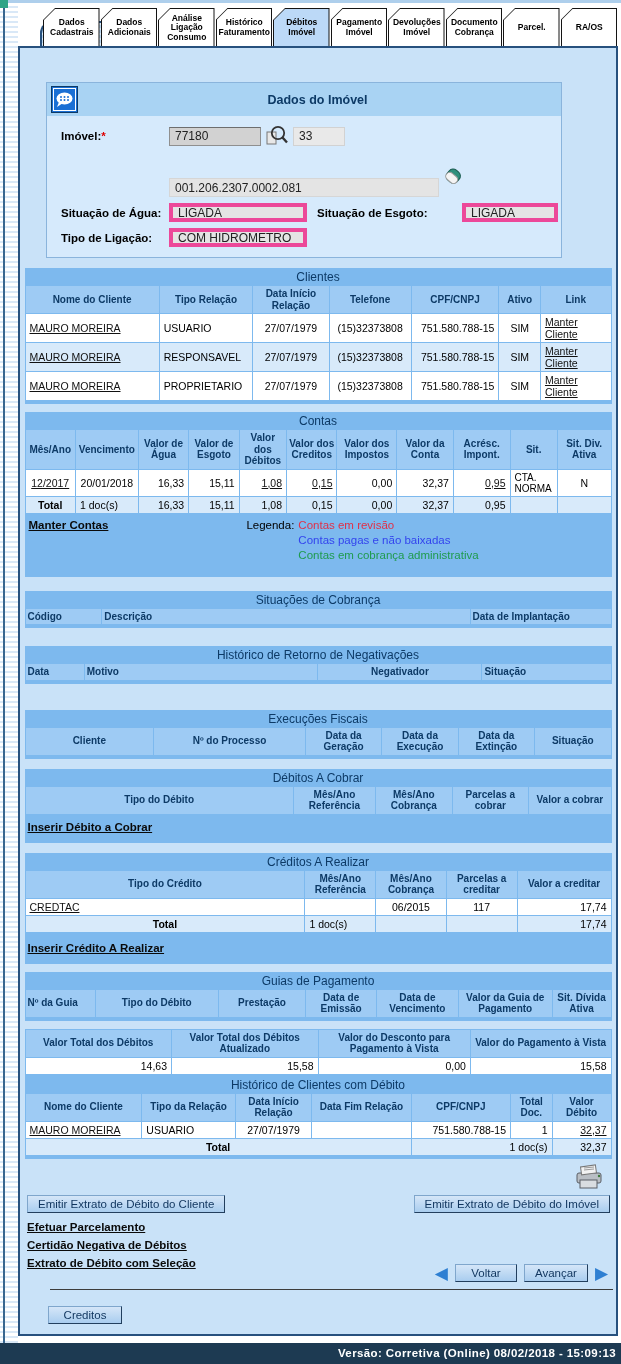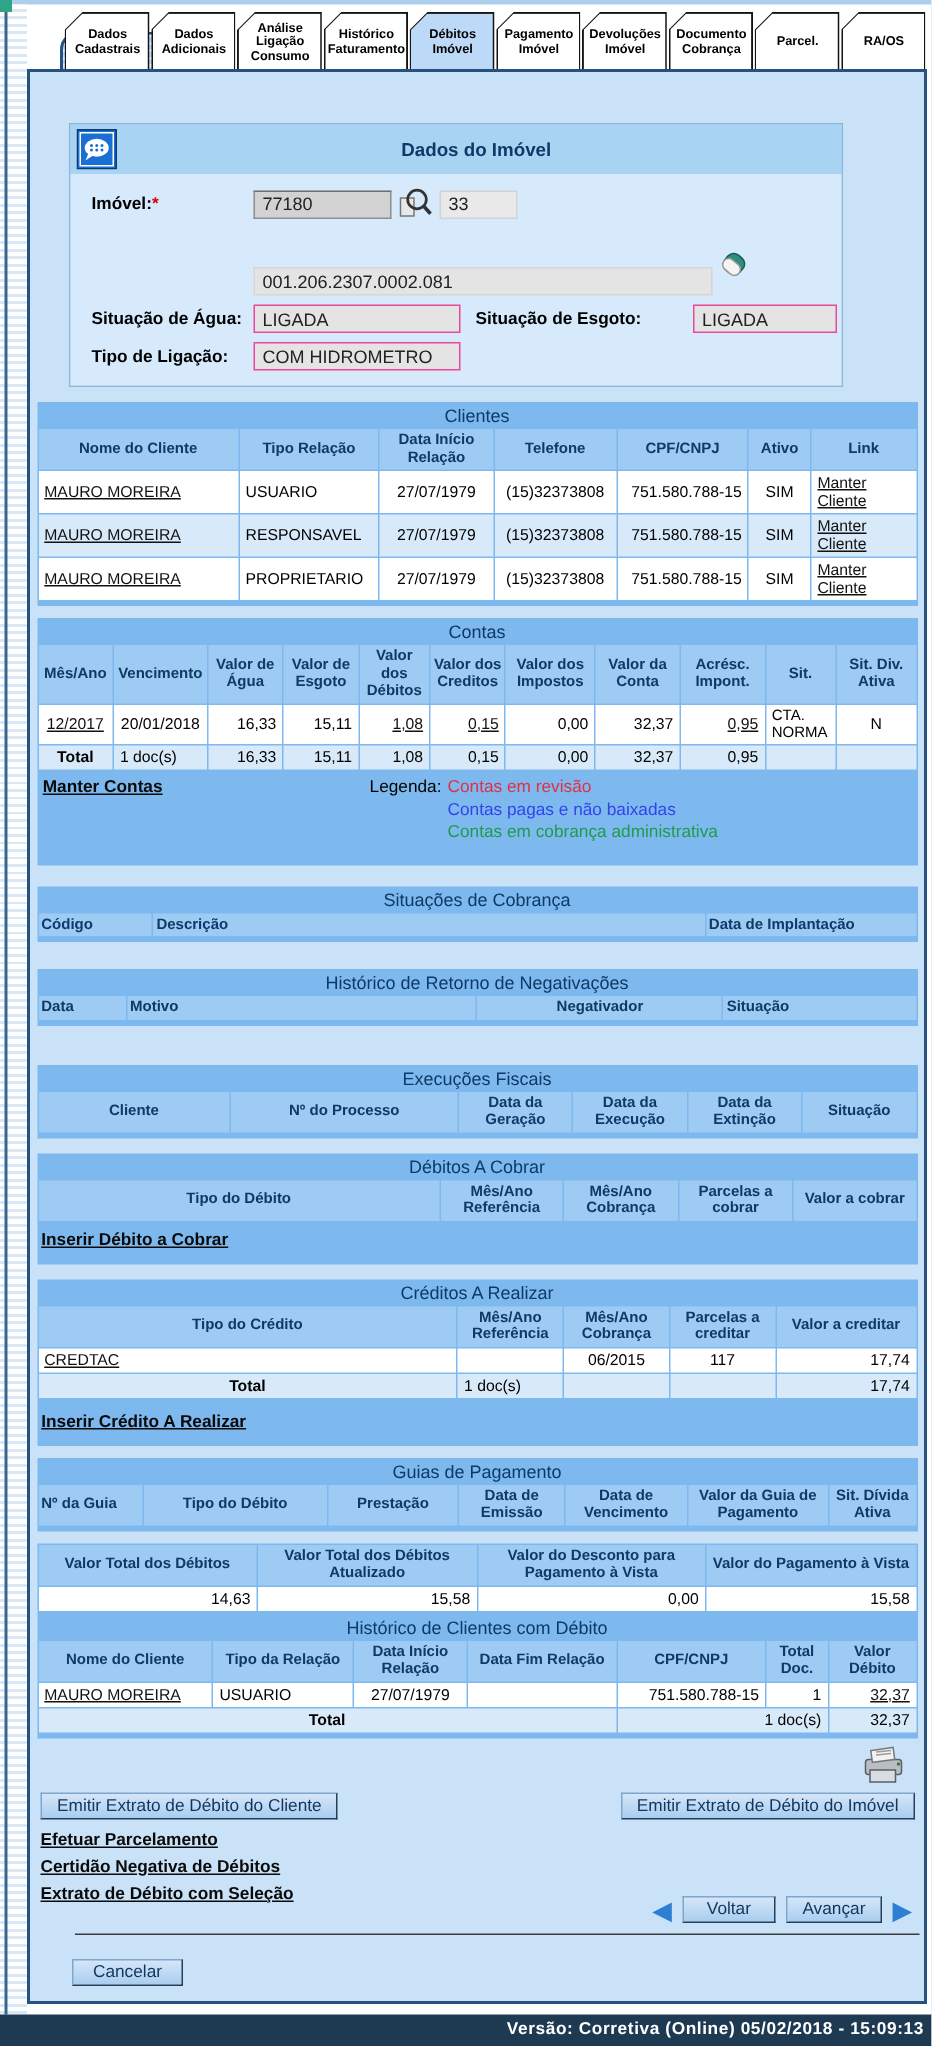--- a/index.html
+++ b/index.html
@@ -39,22 +39,22 @@
   .box { width:516px; margin-left:26px; border:1px solid #8ab4dc; }
   .box-header { background:#a9d3f3; display:flex; align-items:center; padding:3px 4px; }
   .box-title { flex:1; text-align:center; font-weight:bold; font-size:12.5px; color:#0d3a66; }
   .box-body { background:#d6eafc; padding:8px 10px 10px 14px; }
   .frow { display:flex; align-items:center; margin-bottom:6px; }
   .flabel { width:108px; font-weight:bold; font-size:11.5px; color:#000; flex:0 0 108px; }
   .req { color:#d00; font-weight:bold; }
   .inp { font-family:"Liberation Sans",sans-serif; font-size:12px; color:#222; padding:1px 5px; height:19px; }
   .inp.key { width:92px; background:#d2d2d2; border:1px solid #8f8f8f; border-top-color:#6e6e6e; }
   .inp.small { width:52px; background:#e9e9e9; border:1px solid #d2d2d2; }
-  .inp.wide { width:306px; background:#e4e4e4; border:1px solid #d6d6d6;margin-top:24px; }
-  .inp.mid { width:138px; background:#e4e4e4; border:1px solid #ec4899; }
+  .inp.wide { width:270px; background:#e4e4e4; border:1px solid #d6d6d6;margin-top:24px; }
+  .inp.mid { width:138px; background:#e4e4e4; border:4px solid #ec4899; }
   .icon-gap { margin:0 4px; }
 
   
   .blk { width:587px; margin:0 auto; background:#7db9ee; padding-bottom:3px; }
   .blk-title { text-align:center; font-weight:normal; font-size:12px; color:#0d3a66; padding:2px 0 1px; }
   table.grid { width:100%; border-collapse:separate; border-spacing:1px; table-layout:fixed; }
   .grid th { background:#9ecbf4; color:#0d3a66; font-weight:bold; font-size:10px;
     padding:2px 2px; text-align:center; vertical-align:middle; line-height:1.15; }
   .grid td { background:#ffffff; font-size:10.5px; color:#000; padding:2px 4px; vertical-align:middle; overflow:hidden; }
   .grid tr.alt td { background:#d8eafa; }
@@ -567,19 +567,19 @@
     </div>
 
     <div class="bottom-nav">
       <span class="arrow">◀</span>
       <button class="btn" style="min-width:62px;">Voltar</button>
       <button class="btn" style="min-width:62px;">Avançar</button>
       <span class="arrow">▶</span>
     </div>
     <div class="rule"></div>
     <div class="cancel-wrap">
-      <button class="btn" style="min-width:74px;">Cancelar</button>
+      <button class="btn" style="min-width:74px;">Creditos</button>
     </div>
 
   </div>
 </div>
 
-<div class="footer">Versão: Corretiva (Online) 05/02/2018 - 15:09:13</div>
+<div class="footer">Versão: Corretiva (Online) 08/02/2018 - 15:09:13</div>
 
 </body></html>

